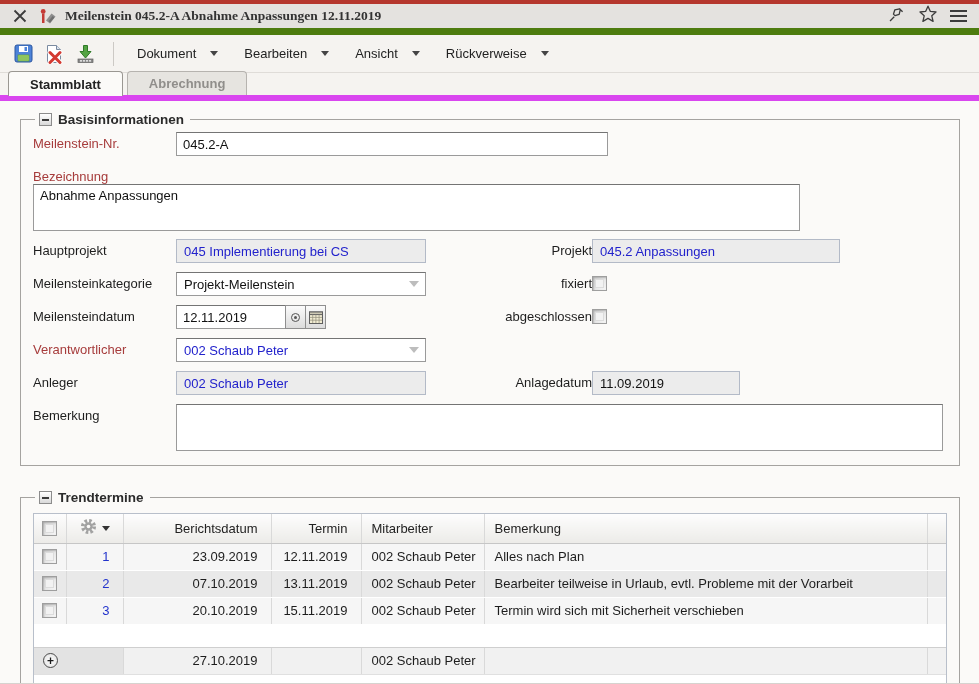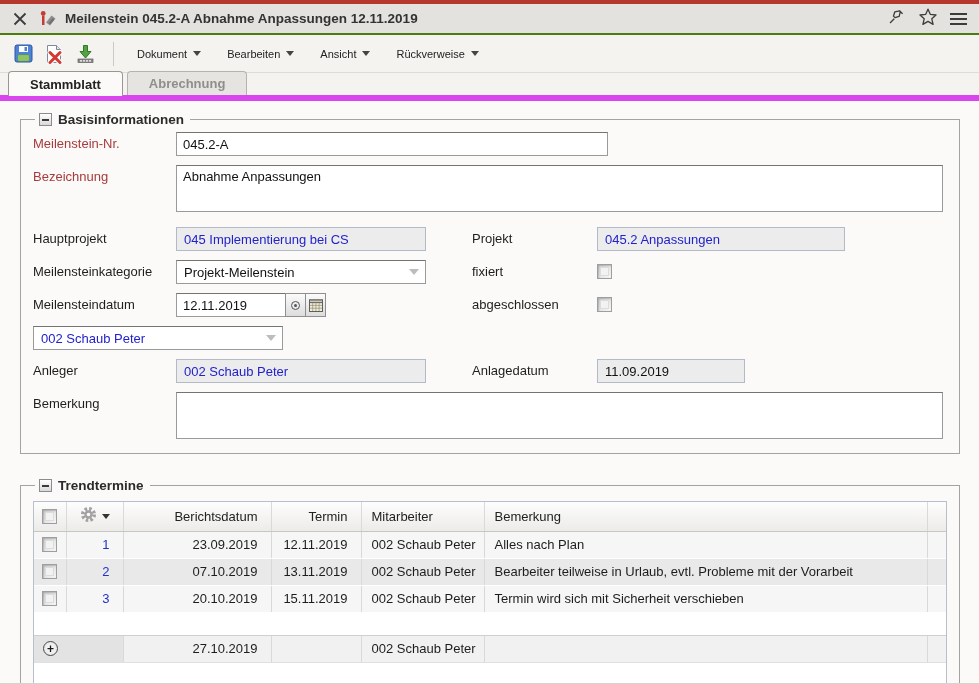--- a/index.html
+++ b/index.html
@@ -1,50 +1,50 @@
 <!DOCTYPE html>
 <html><head>
 <meta charset="utf-8">
 <style>
   * { box-sizing: border-box; margin: 0; padding: 0; }
   body { margin: 0; font-family: "Liberation Sans", sans-serif; }
   .app { position: relative; width: 979px; height: 684px; background: #fbfaf8; overflow: hidden; border-bottom: 1px solid #d6d3cf; }
 
   
   .red-top { height: 4px; background: #b5372d; }
-  .titlebar { height: 31px; background: #e4e2df; border-bottom: 2px solid #4d7c0f; display: flex; align-items: center; padding: 0 12px; }
+  .titlebar { height: 31px; background: #e4e2df; border-bottom: 7px solid #4d7c0f; display: flex; align-items: center; padding: 0 12px; font-family: Liberation Serif, serif; }
   .close-x { margin-right: 11px; display: flex; align-items: center; cursor: default; }
   .ms-icon { display: flex; align-items: center; margin-right: 8px; }
   .win-title { font-size: 13.5px; font-weight: bold; color: #333; }
   .tb-right { margin-left: auto; display: flex; align-items: center; gap: 12px; }
   .hamburger div { width: 17px; height: 2px; background: #3c3c3c; margin: 3px 0; }
 
   .toolbar { height: 38px; background: #f5f3f0; border-bottom: 1px solid #dfdcd8; display: flex; align-items: center; padding: 0 10px; }
   .tool-btn { width: 26px; height: 26px; display: flex; align-items: center; justify-content: center; margin-right: 5px; }
   .tb-sep { width: 1px; height: 24px; background: #ccc9c5; margin: 0 10px; }
-  .menu { display: flex; align-items: center; gap: 6px; font-size: 11px; color: #222; margin: 11px 13px; cursor: default; }
+  .menu { display: flex; align-items: center; gap: 14px; font-size: 13px; color: #222; margin: 11px 13px; cursor: default; }
   .caret { width: 0; height: 0; border: 4px solid transparent; border-top: 5px solid #444; margin-top: 4px; }
 
   .tabstrip { height: 28px; background: #f5f3f0; display: flex; align-items: flex-end; padding-left: 8px; border-bottom: 6px solid #d946ef; }
   .tab { height: 24px; padding: 0 21px; display: flex; align-items: center; font-size: 13px; font-weight: bold; border: 1px solid #9a9792; border-bottom: none; border-radius: 4px 4px 0 0; margin-right: 4px; position: relative; }
   .tab.active { background: #fbfaf8; color: #222; margin-bottom: -1px; height: 25px; z-index: 2; }
   .tab.inactive { background: #e6e4e0; color: #908e8b; border-color: #b6b3af; }
 
   
   .content { padding: 11px 19px 0 20px; }
   fieldset { border: 1px solid #a5a3a0; padding: 5px 12px 14px 12px; margin-bottom: 24px; }
   legend { display: flex; align-items: center; gap: 6px; padding: 0 6px 0 4px; margin-left: 2px; font-size: 13.5px; font-weight: bold; color: #2b2b2b; }
   .minus-box { width: 13px; height: 13px; border: 1px solid #8c8c8c; background: linear-gradient(#ffffff, #d9d9d9); display: flex; align-items: center; justify-content: center; }
   .minus-box i { display: block; width: 7px; height: 2px; background: #3a3a3a; }
 
   
   .frow { display: flex; align-items: flex-start; margin-bottom: 9px; }
   .flabel { width: 143px; flex: none; padding-top: 4px; font-size: 13px; color: #1e1e1e; }
   .req { color: #a63b3b; }
-  .rlabel { width: 120px; flex: none; padding-top: 4px; font-size: 13px; color: #1e1e1e; margin-right: 5px; }
+  .rlabel { width: 120px; flex: none; text-align: right; padding-top: 4px; font-size: 13px; color: #1e1e1e; }
   .lcol { width: 296px; flex: none; display: flex; }
   input.tinput, textarea.tarea { font-family: "Liberation Sans", sans-serif; font-size: 13px; color: #111; background: #fff; border: 1px solid #9a9a9a; border-top-color: #747474; padding: 0 6px; outline: none; }
   input.tinput { height: 24px; }
   textarea.tarea { height: 47px; padding-top: 3px; resize: none; overflow: hidden; }
   .w-nr { width: 432px; }
   .w-full { width: 767px; }
   .ro { height: 24px; background: #ececec; border: 1px solid #b3bac7; display: flex; align-items: center; padding: 0 7px; font-size: 13px; color: #2222cc; }
   .ro.dark { color: #111; }
   .w-250 { width: 250px; } .w-248 { width: 248px; } .w-148 { width: 148px; }
   .sel { position: relative; width: 250px; height: 24px; background: #fff; border: 1px solid #9a9a9a; border-top-color: #747474; display: flex; align-items: center; padding: 0 22px 0 7px; font-size: 13px; color: #2222cc; }
@@ -186,21 +186,21 @@
             <i></i>
           </span>
         <span>Basisinformationen</span>
       </legend>
 
       <div class="frow">
         <span class="flabel req">Meilenstein-Nr.</span>
         <input class="tinput w-nr" value="045.2-A" style="">
       </div>
 
-      <div class="frow" style="margin-bottom:15px;">
+      <div class="frow" style="margin-bottom:8px;flex-direction:column;">
         <span class="flabel req">Bezeichnung</span>
         <textarea class="tarea w-full" style="">Abnahme Anpassungen</textarea>
       </div>
 
       <div class="frow">
         <span class="flabel">Hauptprojekt</span>
         <span class="lcol">
             <span class="ro w-250">045 Implementierung bei CS</span>
           </span>
         <span class="rlabel">Projekt</span>
@@ -240,20 +240,21 @@
             </span>
           </span>
         </span>
         <span class="rlabel">abgeschlossen</span>
         <span class="cbx">
             <i></i>
           </span>
       </div>
 
       <div class="frow">
+        <span class="flabel req">Verantwortlicher</span>
         <span class="lcol">
           <span class="sel">
             <span>002 Schaub Peter</span>
             <span class="chev"></span>
           </span>
         </span>
       </div>
 
       <div class="frow">
         <span class="flabel">Anleger</span>

